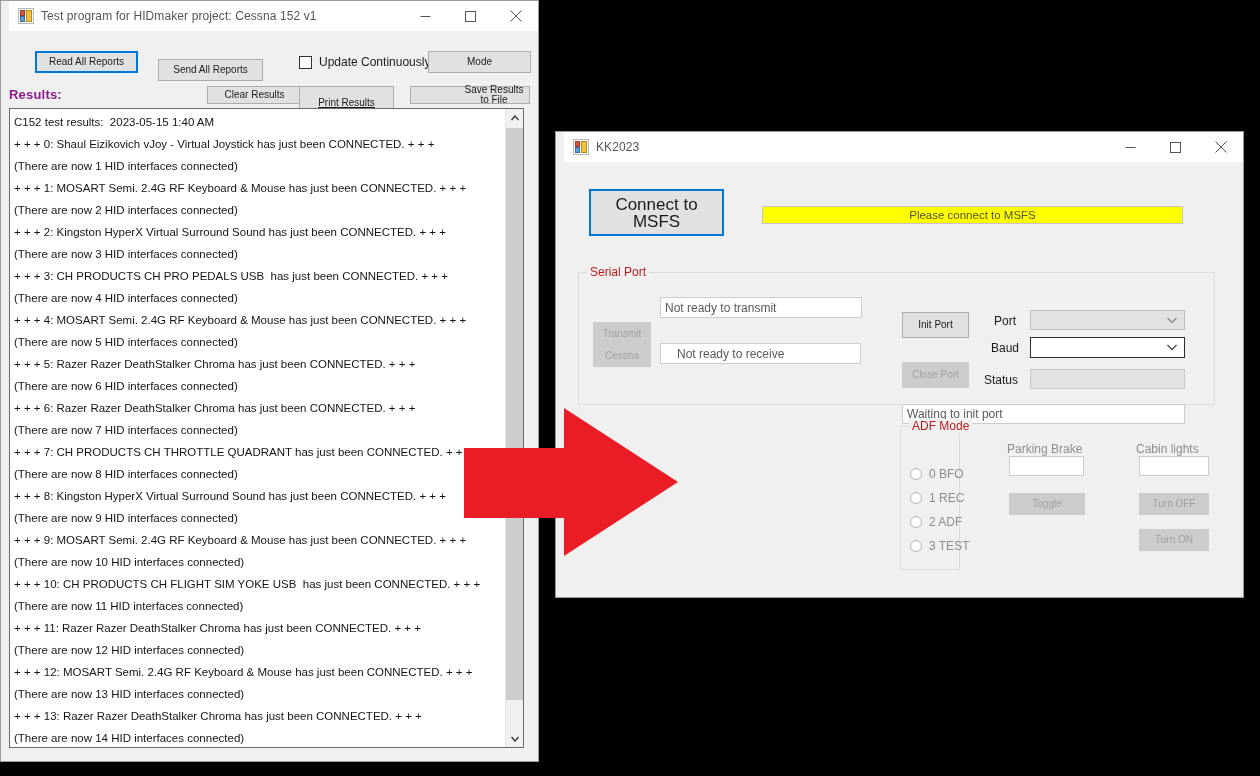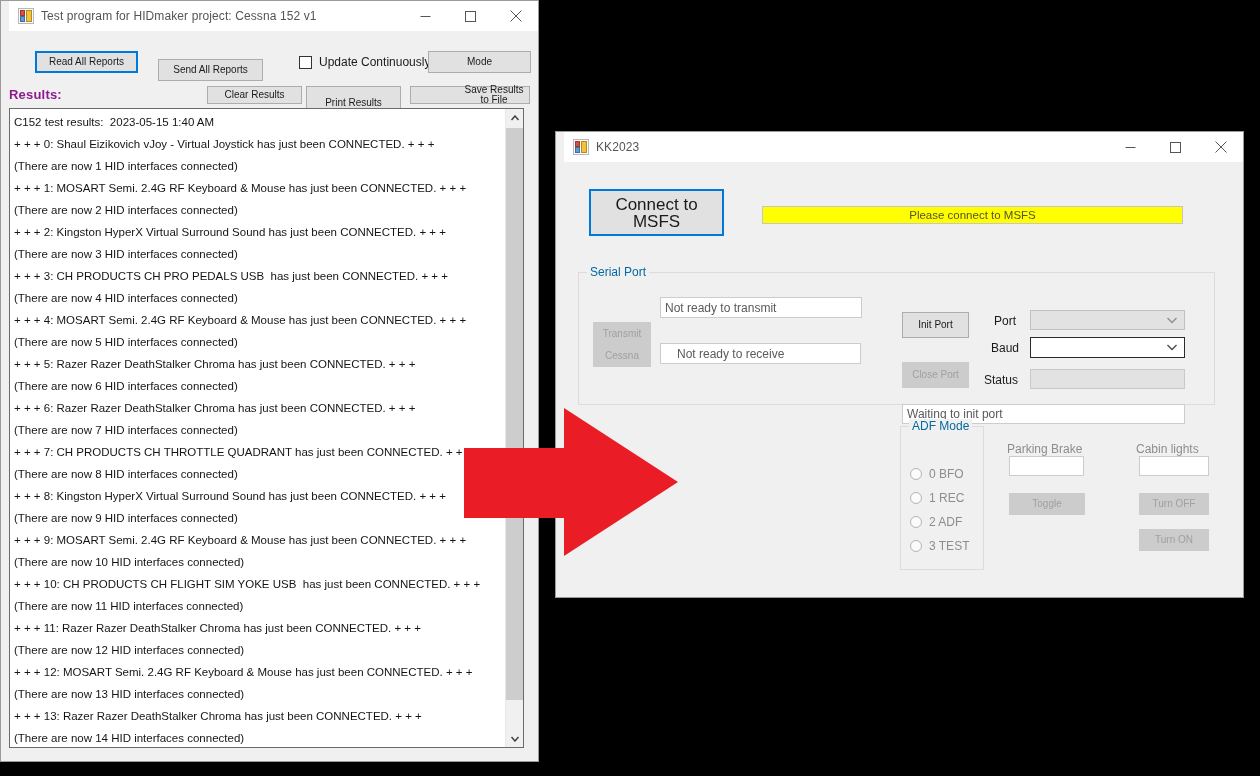--- a/index.html
+++ b/index.html
@@ -131,21 +131,21 @@
     border: 1px solid #dcdcdc;
     box-sizing: border-box;
   }
   .groupbox > .gb-title {
     position: absolute;
     top: -8px;
     left: 8px;
     background: #f0f0f0;
     padding: 0 3px;
     font-size: 12px;
-    color: #0369a1;
+    color: #b91c1c;
     white-space: nowrap;
   }
 
   .combo {
     position: absolute;
     box-sizing: border-box;
     display: flex;
     align-items: center;
     justify-content: flex-end;
     background: #ffffff;
@@ -330,21 +330,21 @@
       <div class="checkbox-box"></div>
       <div class="checkbox-label">Update Continuously</div>
     </div>
 
     <div class="btn" style="left:427px; top:50px; width:103px; height:22px;">Mode</div>
 
     <div class="results-label">Results:</div>
 
     <div class="btn" style="left:206px; top:85px; width:95px; height:18px;">Clear Results</div>
 
-    <div class="btn" style="left:305px; top:85px; width:95px; height:34px;">Print Results</div>
+    <div class="btn" style="left:298px; top:85px; width:95px; height:34px;text-decoration:underline;">Print Results</div>
 
     <div class="btn" style="left:409px; top:85px; width:120px; height:18px;padding-left:48px;">Save Results to File</div>
 
     <div class="results-box">
       <div class="results-text">C152 test results:  2023-05-15 1:40 AM
 + + + 0: Shaul Eizikovich vJoy - Virtual Joystick has just been CONNECTED. + + +
 (There are now 1 HID interfaces connected)
 + + + 1: MOSART Semi. 2.4G RF Keyboard &amp; Mouse has just been CONNECTED. + + +
 (There are now 2 HID interfaces connected)
 + + + 2: Kingston HyperX Virtual Surround Sound has just been CONNECTED. + + +
@@ -466,21 +466,21 @@
             </svg>
         </span>
       </div>
 
       <div class="label" style="left:405px; top:100px;">Status</div>
       <div class="field dis" style="left:451px; top:96px; width:155px; height:20px;"></div>
 
       <div class="field" style="left:323px; top:131px; width:283px; height:20px;">Waiting to init port</div>
     </div>
 
-    <div class="groupbox" style="left:344px; top:294px; width:84px; height:144px;">
+    <div class="groupbox" style="left:344px; top:294px; width:60px; height:144px;">
       <div class="gb-title">ADF Mode</div>
 
       <div class="radio-row" style="left:9px; top:40px;">
         <span class="radio-dot"></span>
         <span class="radio-label">0 BFO</span>
       </div>
       <div class="radio-row" style="left:9px; top:64px;">
         <span class="radio-dot"></span>
         <span class="radio-label">1 REC</span>
       </div>

